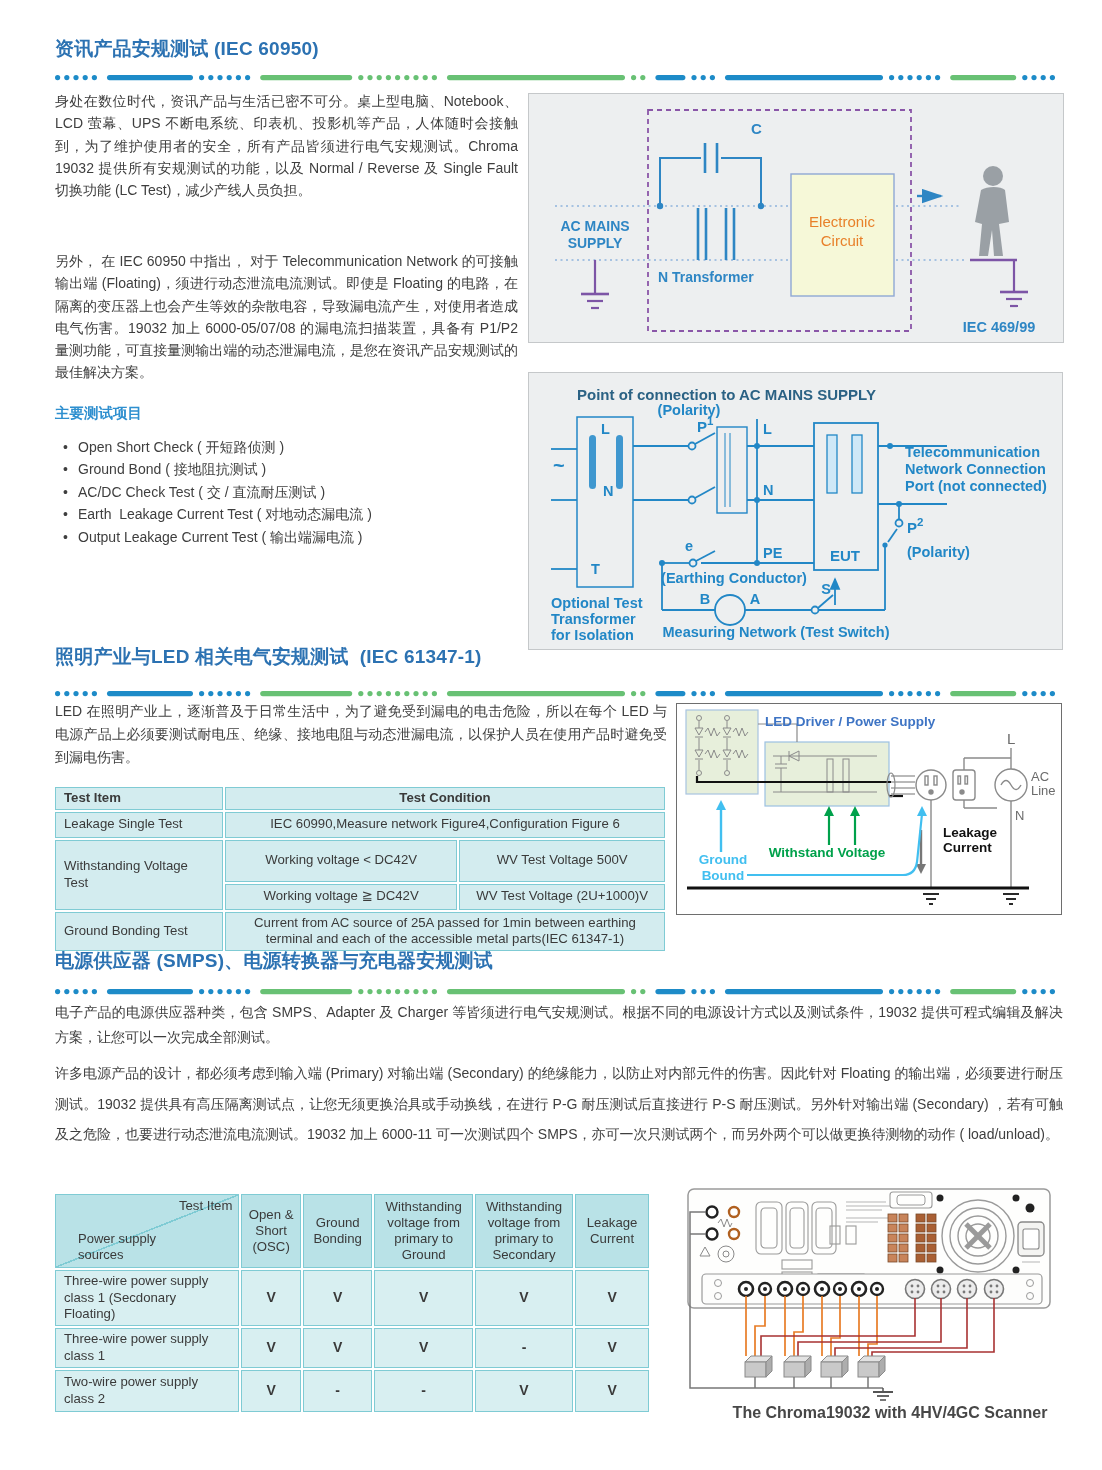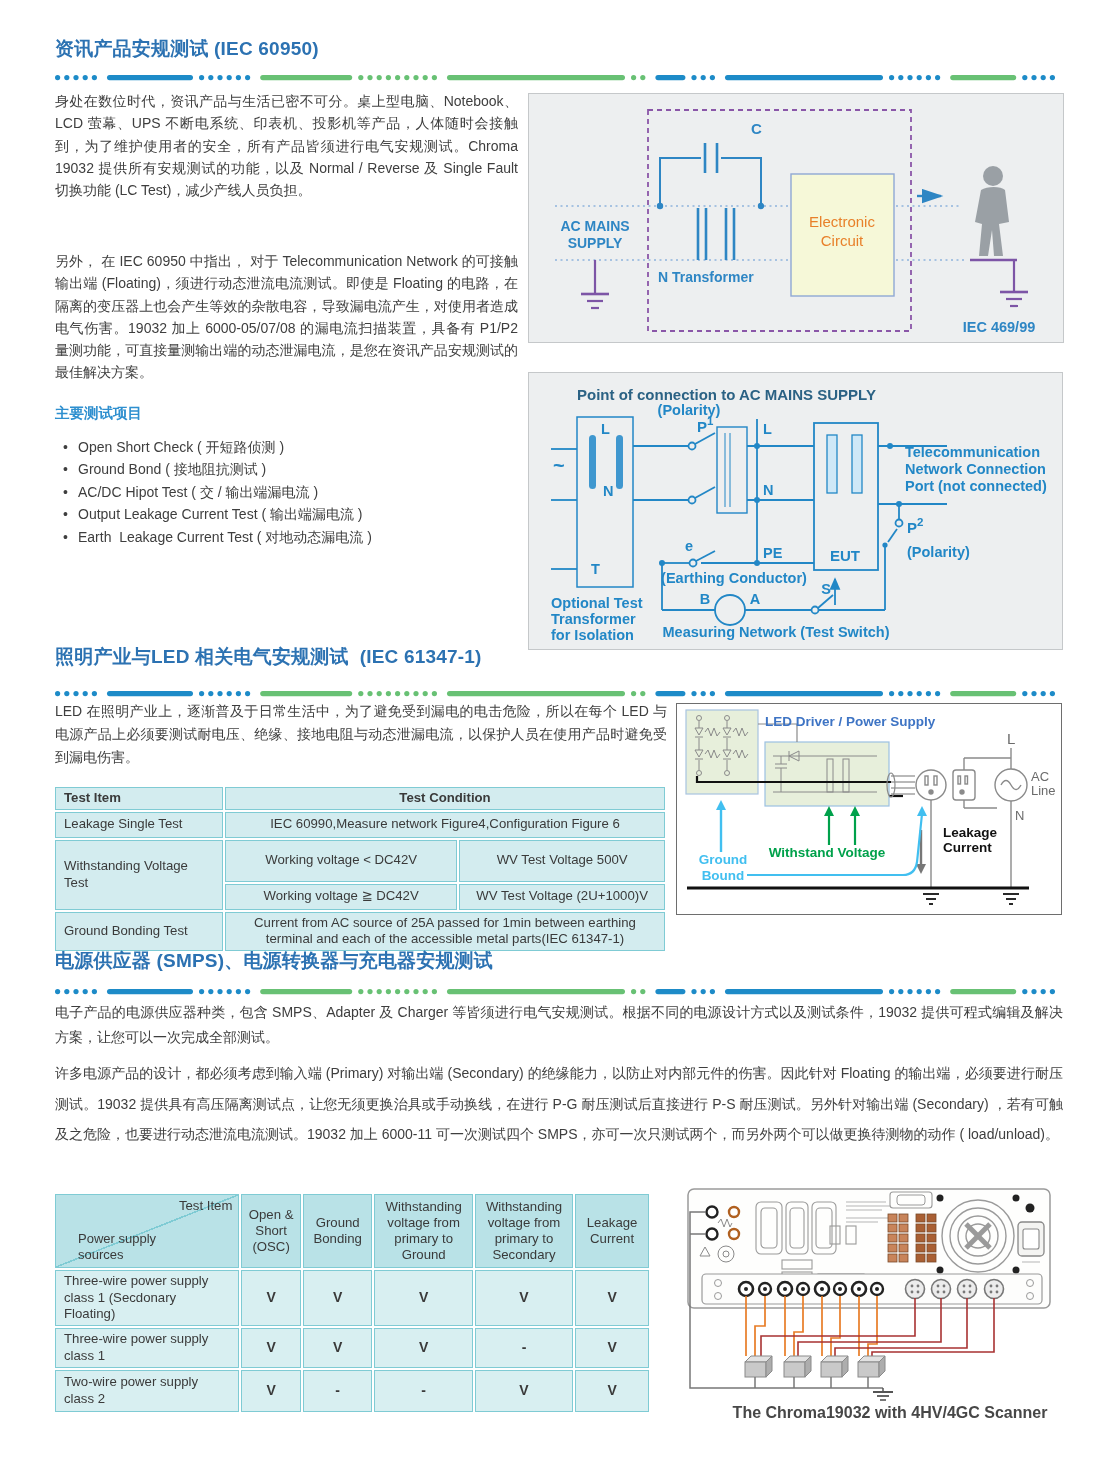--- a/index.html
+++ b/index.html
@@ -86,23 +86,23 @@
         <circle cx="997.4000000000004" cy="3.6" r="2.6" fill="#1d8bc8"></circle>
       </svg></div>
 
   <div class="para" style="left:55px;top:90px;width:463px;line-height:22.3px;">身处在数位时代，资讯产品与生活已密不可分。桌上型电脑、Notebook、LCD 萤幕、UPS 不断电系统、印表机、投影机等产品，人体随时会接触到，为了维护使用者的安全，所有产品皆须进行电气安规测试。Chroma 19032 提供所有安规测试的功能，以及 Normal / Reverse 及 Single Fault 切换功能 (LC Test)，减少产线人员负担。</div>
   <div class="para" style="left:55px;top:250px;width:463px;line-height:22.3px;">另外， 在 IEC 60950 中指出， 对于 Telecommunication Network 的可接触输出端 (Floating)，须进行动态泄流电流测试。即使是 Floating 的电路，在隔离的变压器上也会产生等效的杂散电容，导致漏电流产生，对使用者造成电气伤害。19032 加上 6000-05/07/08 的漏电流扫描装置，具备有 P1/P2 量测功能，可直接量测输出端的动态泄漏电流，是您在资讯产品安规测试的最佳解决方案。</div>
 
   <div class="sub" style="top:404px;">主要测试项目</div>
   <ul class="bullets" style="top:428px;width:470px;">
     <li>Open Short Check ( 开短路侦测 )</li>
     <li>Ground Bond ( 接地阻抗测试 )</li>
-    <li>AC/DC Hipot Test ( 交 / 输出端漏电流 )</li>
+    <li>AC/DC Check Test ( 交 / 直流耐压测试 )</li>
+    <li>Earth  Leakage Current Test ( 对地动态漏电流 )</li>
     <li>Output Leakage Current Test ( 输出端漏电流 )</li>
-    <li>Earth  Leakage Current Test ( 对地动态漏电流 )</li>
   </ul>
 
   <div class="panel" style="left:528px;top:93px;width:534px;height:248px;">
     <svg width="534" height="248" viewBox="0 0 534 248">
       <defs>
         <marker id="ah1" markerWidth="10" markerHeight="10" refX="8" refY="3" orient="auto">
           <path d="M0,0 L9,3 L0,6 Z" fill="#2e86c4"></path>
         </marker>
       </defs>
 

